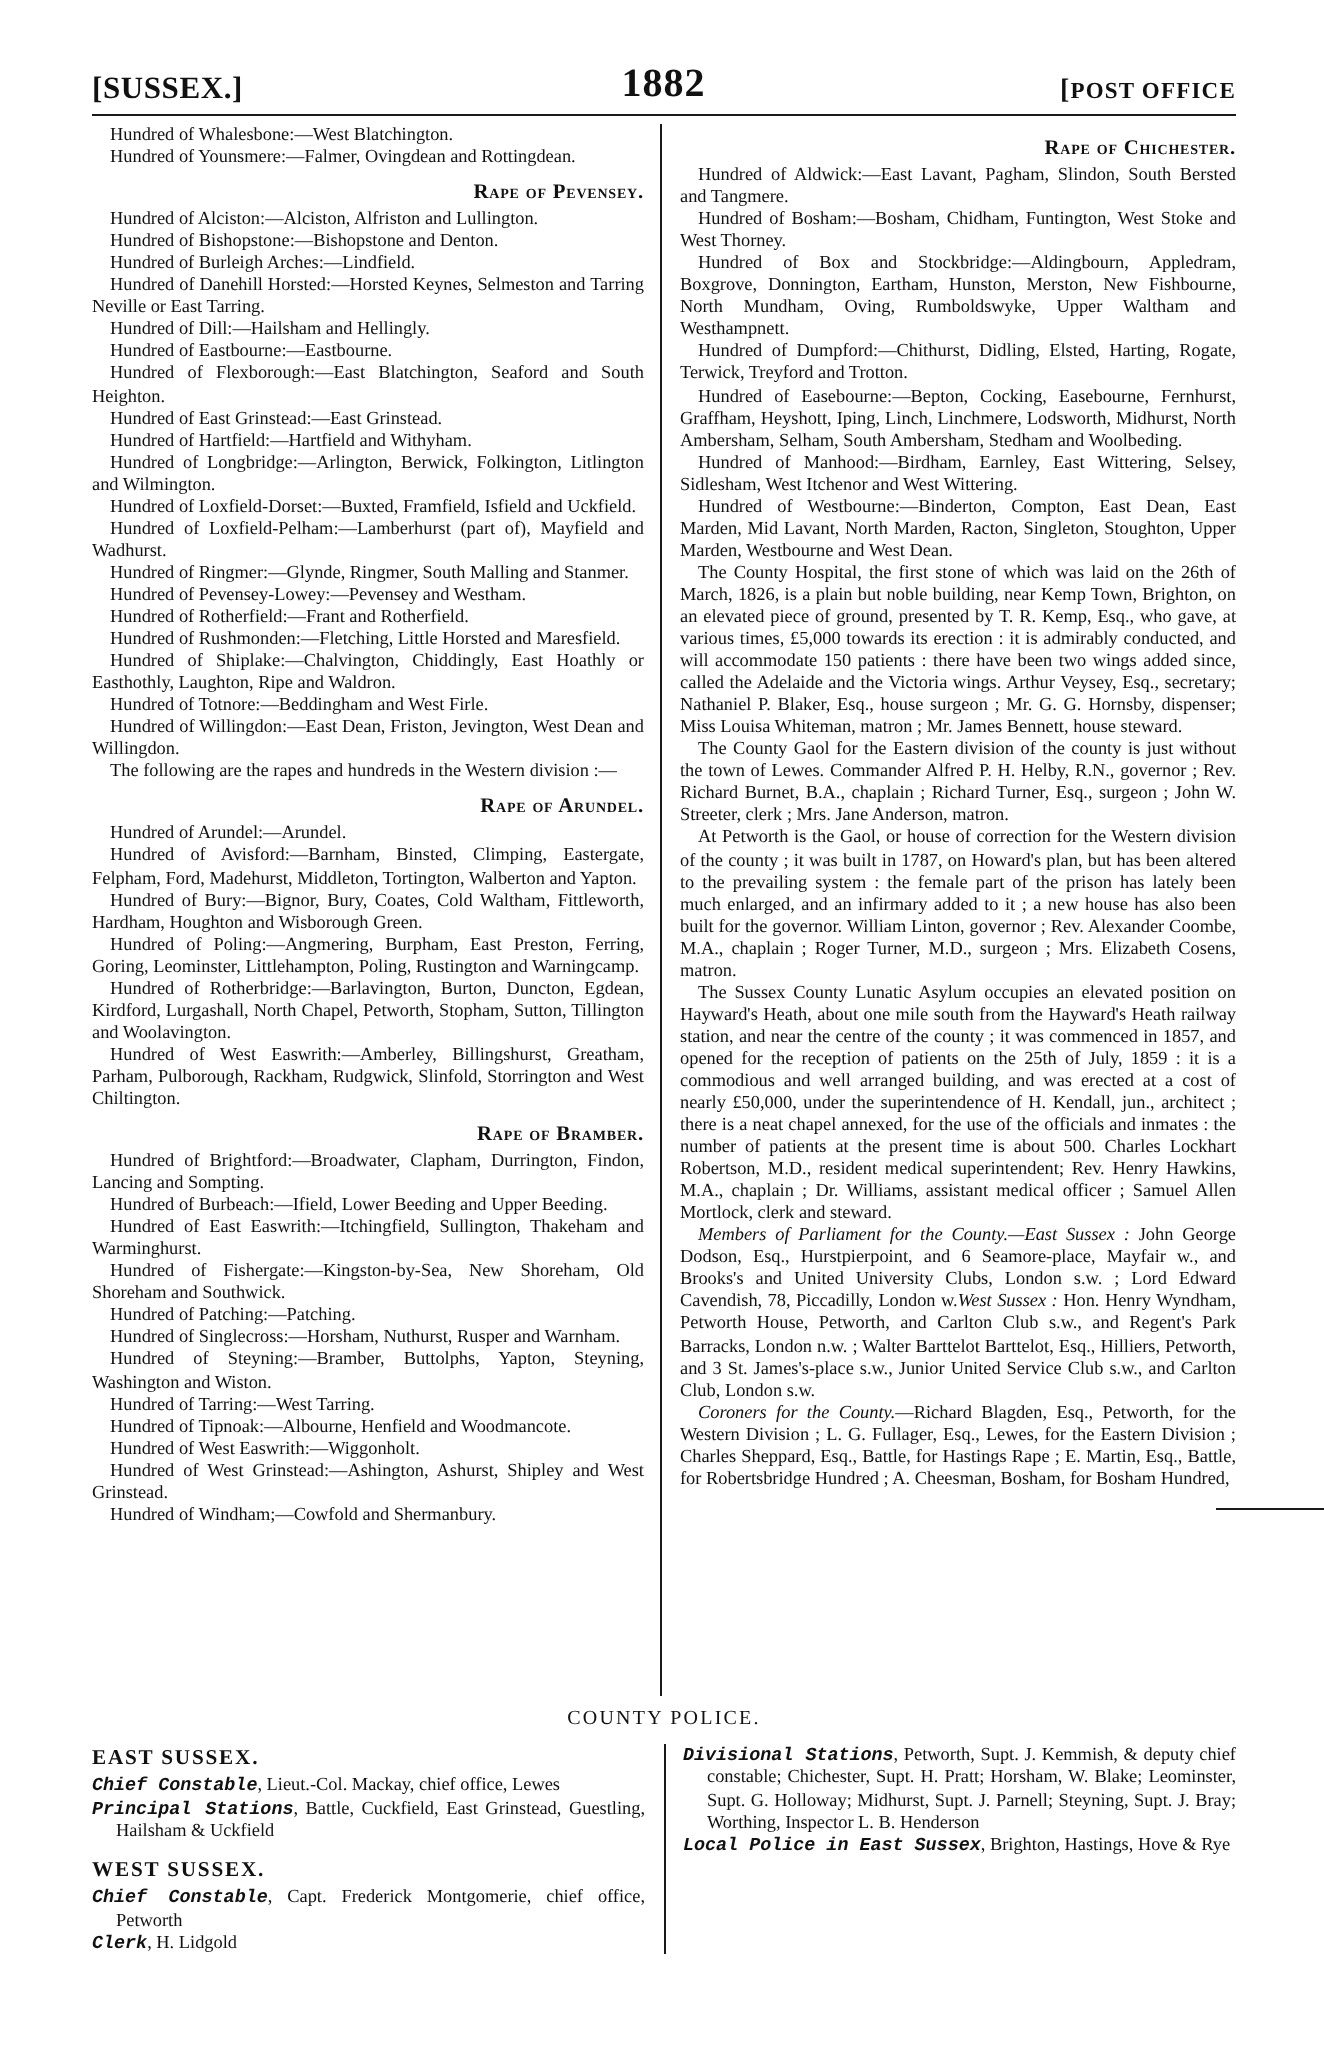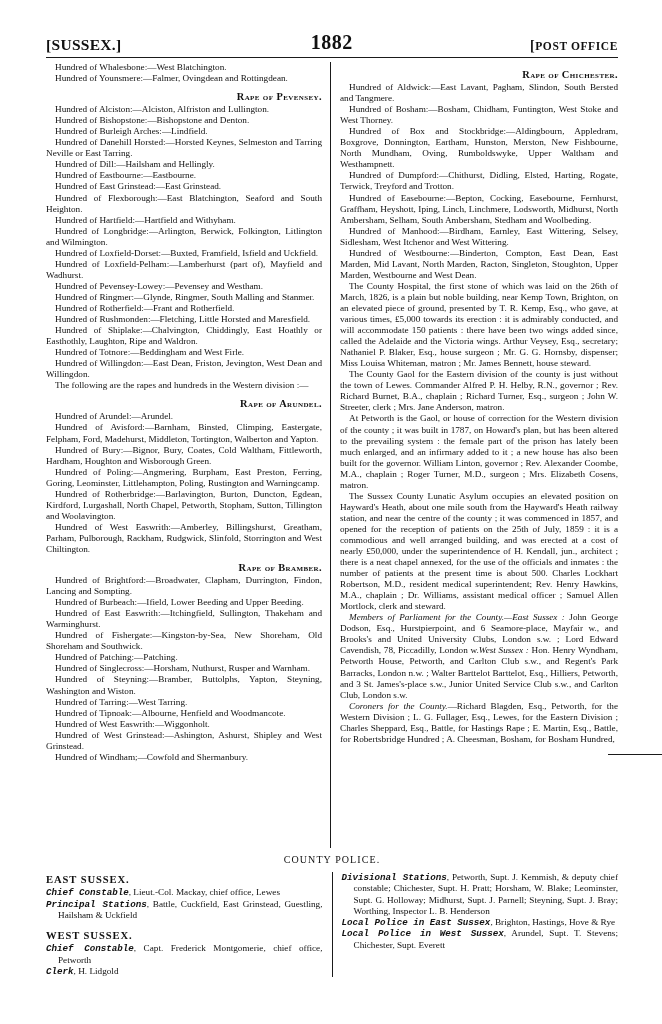--- a/index.html
+++ b/index.html
@@ -172,28 +172,28 @@
       <p>Hundred of Whalesbone:—West Blatchington.</p>
       <p>Hundred of Younsmere:—Falmer, Ovingdean and Rottingdean.</p>
 
       <div class="sechead">Rape of Pevensey.</div>
       <p>Hundred of Alciston:—Alciston, Alfriston and Lullington.</p>
       <p>Hundred of Bishopstone:—Bishopstone and Denton.</p>
       <p>Hundred of Burleigh Arches:—Lindfield.</p>
       <p>Hundred of Danehill Horsted:—Horsted Keynes, Selmeston and Tarring Neville or East Tarring.</p>
       <p>Hundred of Dill:—Hailsham and Hellingly.</p>
       <p>Hundred of Eastbourne:—Eastbourne.</p>
+      <p>Hundred of Flexborough:—East Blatchington, Seaford and South Heighton.</p>
       <p>Hundred of East Grinstead:—East Grinstead.</p>
-      <p>Hundred of Flexborough:—East Blatchington, Seaford and South Heighton.</p>
       <p>Hundred of Hartfield:—Hartfield and Withyham.</p>
       <p>Hundred of Longbridge:—Arlington, Berwick, Folkington, Litlington and Wilmington.</p>
       <p>Hundred of Loxfield-Dorset:—Buxted, Framfield, Isfield and Uckfield.</p>
       <p>Hundred of Loxfield-Pelham:—Lamberhurst (part of), Mayfield and Wadhurst.</p>
+      <p>Hundred of Ringmer:—Glynde, Ringmer, South Malling and Stanmer.</p>
       <p>Hundred of Pevensey-Lowey:—Pevensey and Westham.</p>
-      <p>Hundred of Ringmer:—Glynde, Ringmer, South Malling and Stanmer.</p>
       <p>Hundred of Rotherfield:—Frant and Rotherfield.</p>
       <p>Hundred of Rushmonden:—Fletching, Little Horsted and Maresfield.</p>
       <p>Hundred of Shiplake:—Chalvington, Chiddingly, East Hoathly or Easthothly, Laughton, Ripe and Waldron.</p>
       <p>Hundred of Totnore:—Beddingham and West Firle.</p>
       <p>Hundred of Willingdon:—East Dean, Friston, Jevington, West Dean and Willingdon.</p>
 
       <p>The following are the rapes and hundreds in the Western division :—</p>
 
       <div class="sechead">Rape of Arundel.</div>
       <p>Hundred of Arundel:—Arundel.</p>
@@ -253,17 +253,16 @@
         <p class="entry"><span class="role">Principal Stations</span><span>, Battle, Cuckfield, East Grinstead, Guestling, Hailsham &amp; Uckfield</span></p>
 
         <div class="region-head second">WEST SUSSEX.</div>
         <p class="entry"><span class="role">Chief Constable</span><span>, Capt. Frederick Montgomerie, chief office, Petworth</span></p>
         <p class="entry"><span class="role">Clerk</span><span>, H. Lidgold</span></p>
       </div>
 
       <div class="police-col right">
         <p class="entry"><span class="role">Divisional Stations</span><span>, Petworth, Supt. J. Kemmish, &amp; deputy chief constable; Chichester, Supt. H. Pratt; Horsham, W. Blake; Leominster, Supt. G. Holloway; Midhurst, Supt. J. Parnell; Steyning, Supt. J. Bray; Worthing, Inspector L. B. Henderson</span></p>
         <p class="entry entry-gap"><span class="role">Local Police in East Sussex</span><span>, Brighton, Hastings, Hove &amp; Rye</span></p>
-        <p class="entry entry-gap"><span class="role">Local Police in West Sussex</span><span>, Arundel, Supt. T. Stevens; Chichester, Supt. Everett</span></p>
       </div>
     </div>
   </div>
 </div>
 
 </body></html>

